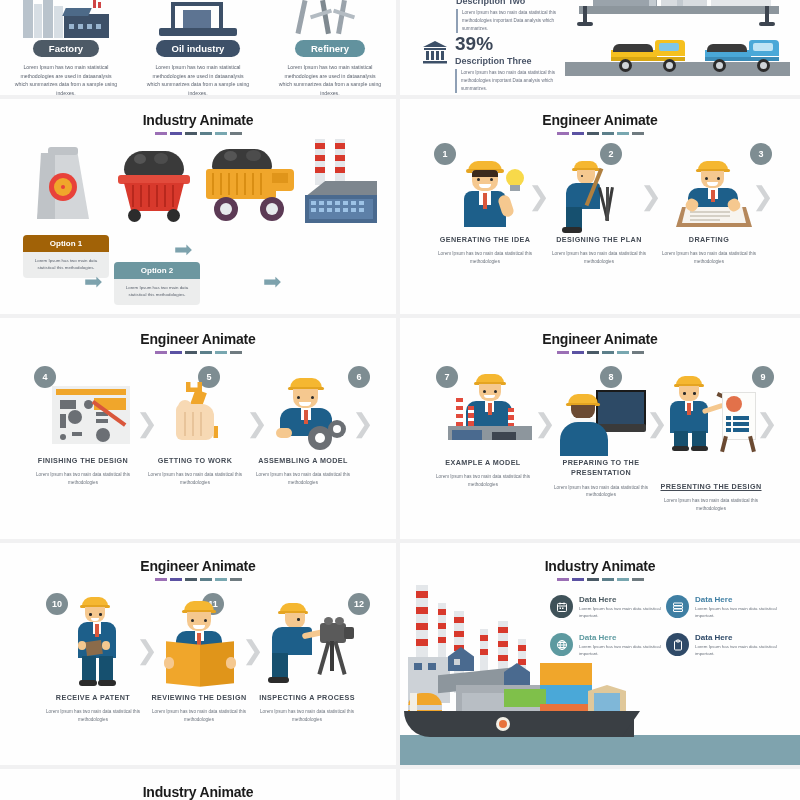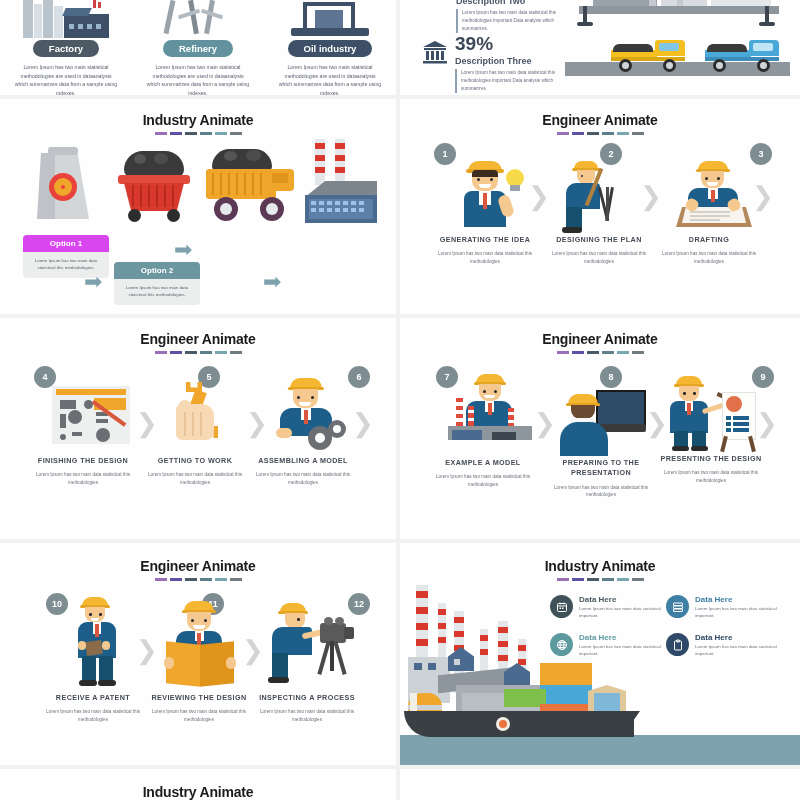--- a/index.html
+++ b/index.html
@@ -89,44 +89,44 @@
             <div class="r" style="left:75px;top:2px;width:3px;height:6px;background:#cf4545;"></div>
           </div>
         </div>
         <span class="pill" style="background:#4d5a66;">Factory</span>
         <p>Lorem Ipsum has two main statistical methodologies  are used in dataanalysis which summarizes data from a sample using indexes.</p>
         
       </div>
 
       <div class="card">
         <div class="art">
+          <div class="f-art" style="width:90px;height:38px;">
+            <div class="r" style="left:18px;top:2px;width:4px;height:26px;background:#3d5068;"></div>
+            <div class="r" style="left:66px;top:2px;width:4px;height:26px;background:#3d5068;"></div>
+            <div class="r" style="left:22px;top:2px;width:48px;height:4px;background:#3d5068;"></div>
+            <div class="r" style="left:30px;top:10px;width:28px;height:18px;background:#5d7492;"></div>
+            <div class="r" style="left:6px;top:28px;width:78px;height:8px;border-radius:2px;background:#3d5068;"></div>
+          </div>
+        </div>
+        <span class="pill" style="background:#3d5068;">Oil industry</span>
+        <p>Lorem Ipsum has two main statistical methodologies  are used in dataanalysis which summarizes data from a sample using indexes.</p>
+        
+      </div>
+
+      <div class="card">
+        <div class="art">
           <div class="f-art" style="width:70px;height:38px;">
             <div class="r" style="left:4px;top:0;width:5px;height:34px;background:#9aa3ab;transform:rotate(12deg);"></div>
             <div class="r" style="left:28px;top:0;width:5px;height:34px;background:#7f8990;transform:rotate(-10deg);"></div>
             <div class="r" style="left:44px;top:0;width:5px;height:34px;background:#9aa3ab;transform:rotate(10deg);"></div>
             <div class="r" style="left:15px;top:12px;width:22px;height:4px;background:#b3bbc2;transform:rotate(-18deg);"></div>
             <div class="r" style="left:38px;top:12px;width:22px;height:4px;background:#b3bbc2;transform:rotate(18deg);"></div>
           </div>
         </div>
         <span class="pill" style="background:#62929e;">Refinery</span>
-        <p>Lorem Ipsum has two main statistical methodologies  are used in dataanalysis which summarizes data from a sample using indexes.</p>
-        
-      </div>
-
-      <div class="card">
-        <div class="art">
-          <div class="f-art" style="width:90px;height:38px;">
-            <div class="r" style="left:18px;top:2px;width:4px;height:26px;background:#3d5068;"></div>
-            <div class="r" style="left:66px;top:2px;width:4px;height:26px;background:#3d5068;"></div>
-            <div class="r" style="left:22px;top:2px;width:48px;height:4px;background:#3d5068;"></div>
-            <div class="r" style="left:30px;top:10px;width:28px;height:18px;background:#5d7492;"></div>
-            <div class="r" style="left:6px;top:28px;width:78px;height:8px;border-radius:2px;background:#3d5068;"></div>
-          </div>
-        </div>
-        <span class="pill" style="background:#3d5068;">Oil industry</span>
         <p>Lorem Ipsum has two main statistical methodologies  are used in dataanalysis which summarizes data from a sample using indexes.</p>
         
       </div>
 
     </div>
   </div>
 
   <div class="panel p2">
 
     <div class="descblk" style="left:56px;top:-4px;">
@@ -277,21 +277,21 @@
       <div class="r" style="left:6px;top:69px;width:5px;height:4px;background:#9dc3e6;"></div>
       <div class="r" style="left:14px;top:69px;width:5px;height:4px;background:#9dc3e6;"></div>
       <div class="r" style="left:22px;top:69px;width:5px;height:4px;background:#9dc3e6;"></div>
       <div class="r" style="left:30px;top:69px;width:5px;height:4px;background:#9dc3e6;"></div>
       <div class="r" style="left:38px;top:69px;width:5px;height:4px;background:#9dc3e6;"></div>
       <div class="r" style="left:46px;top:69px;width:5px;height:4px;background:#9dc3e6;"></div>
       <div class="r" style="left:54px;top:69px;width:5px;height:4px;background:#9dc3e6;"></div>
     </div>
 
     <div class="opt" style="left:23px;top:136px;">
-      <div class="oh" style="background:#d946ef;">Option 1</div>
+      <div class="oh" style="background:#a16207;">Option 1</div>
       <div class="ob">Lorem Ipsum has two main data statistical this methodologies.</div>
     </div>
     <div class="arrw" style="left:84px;top:172px;">➡</div>
 
     <div class="opt" style="left:114px;top:163px;">
       <div class="oh" style="background:#6d97a0;">Option 2</div>
       <div class="ob">Lorem Ipsum has two main data statistical this methodologies.</div>
     </div>
     <div class="arrw" style="left:174px;top:140px;transform:scaleY(-1);">➡</div>
 
@@ -537,21 +537,21 @@
         <div class="r" style="left:58px;top:20px;width:16px;height:16px;border-radius:50%;background:#e2714a;"></div>
         <div class="r" style="left:58px;top:40px;width:5px;height:4px;background:#1d5f8a;"></div>
         <div class="r" style="left:65px;top:40px;width:16px;height:4px;background:#1d5f8a;"></div>
         <div class="r" style="left:58px;top:46px;width:5px;height:4px;background:#1d5f8a;"></div>
         <div class="r" style="left:65px;top:46px;width:16px;height:4px;background:#1d5f8a;"></div>
         <div class="r" style="left:58px;top:52px;width:5px;height:4px;background:#1d5f8a;"></div>
         <div class="r" style="left:65px;top:52px;width:16px;height:4px;background:#1d5f8a;"></div>
         <div class="r" style="left:54px;top:60px;width:4px;height:16px;background:#6b4a32;transform:rotate(14deg);"></div>
         <div class="r" style="left:82px;top:60px;width:4px;height:16px;background:#6b4a32;transform:rotate(-14deg);"></div>
       </div>
-      <div class="step-h" style="margin-top:92px;">PRESENTING THE DESIGN</div>
+      <div class="step-h" style="margin-top:120px;text-decoration:underline;">PRESENTING THE DESIGN</div>
       <div class="step-p">Lorem Ipsum has two main data statistical this methodologies</div>
     </div>
     <div class="chev" style="left:356px;top:92px;">❯</div>
   </div>
 
   <div class="panel p7">
     <div class="slide-title" style="margin-top:14px;">
       <span class="ttl">Engineer Animate</span>
       <div class="ul-bars">
         <i style="background:#9b6fb5"></i>

